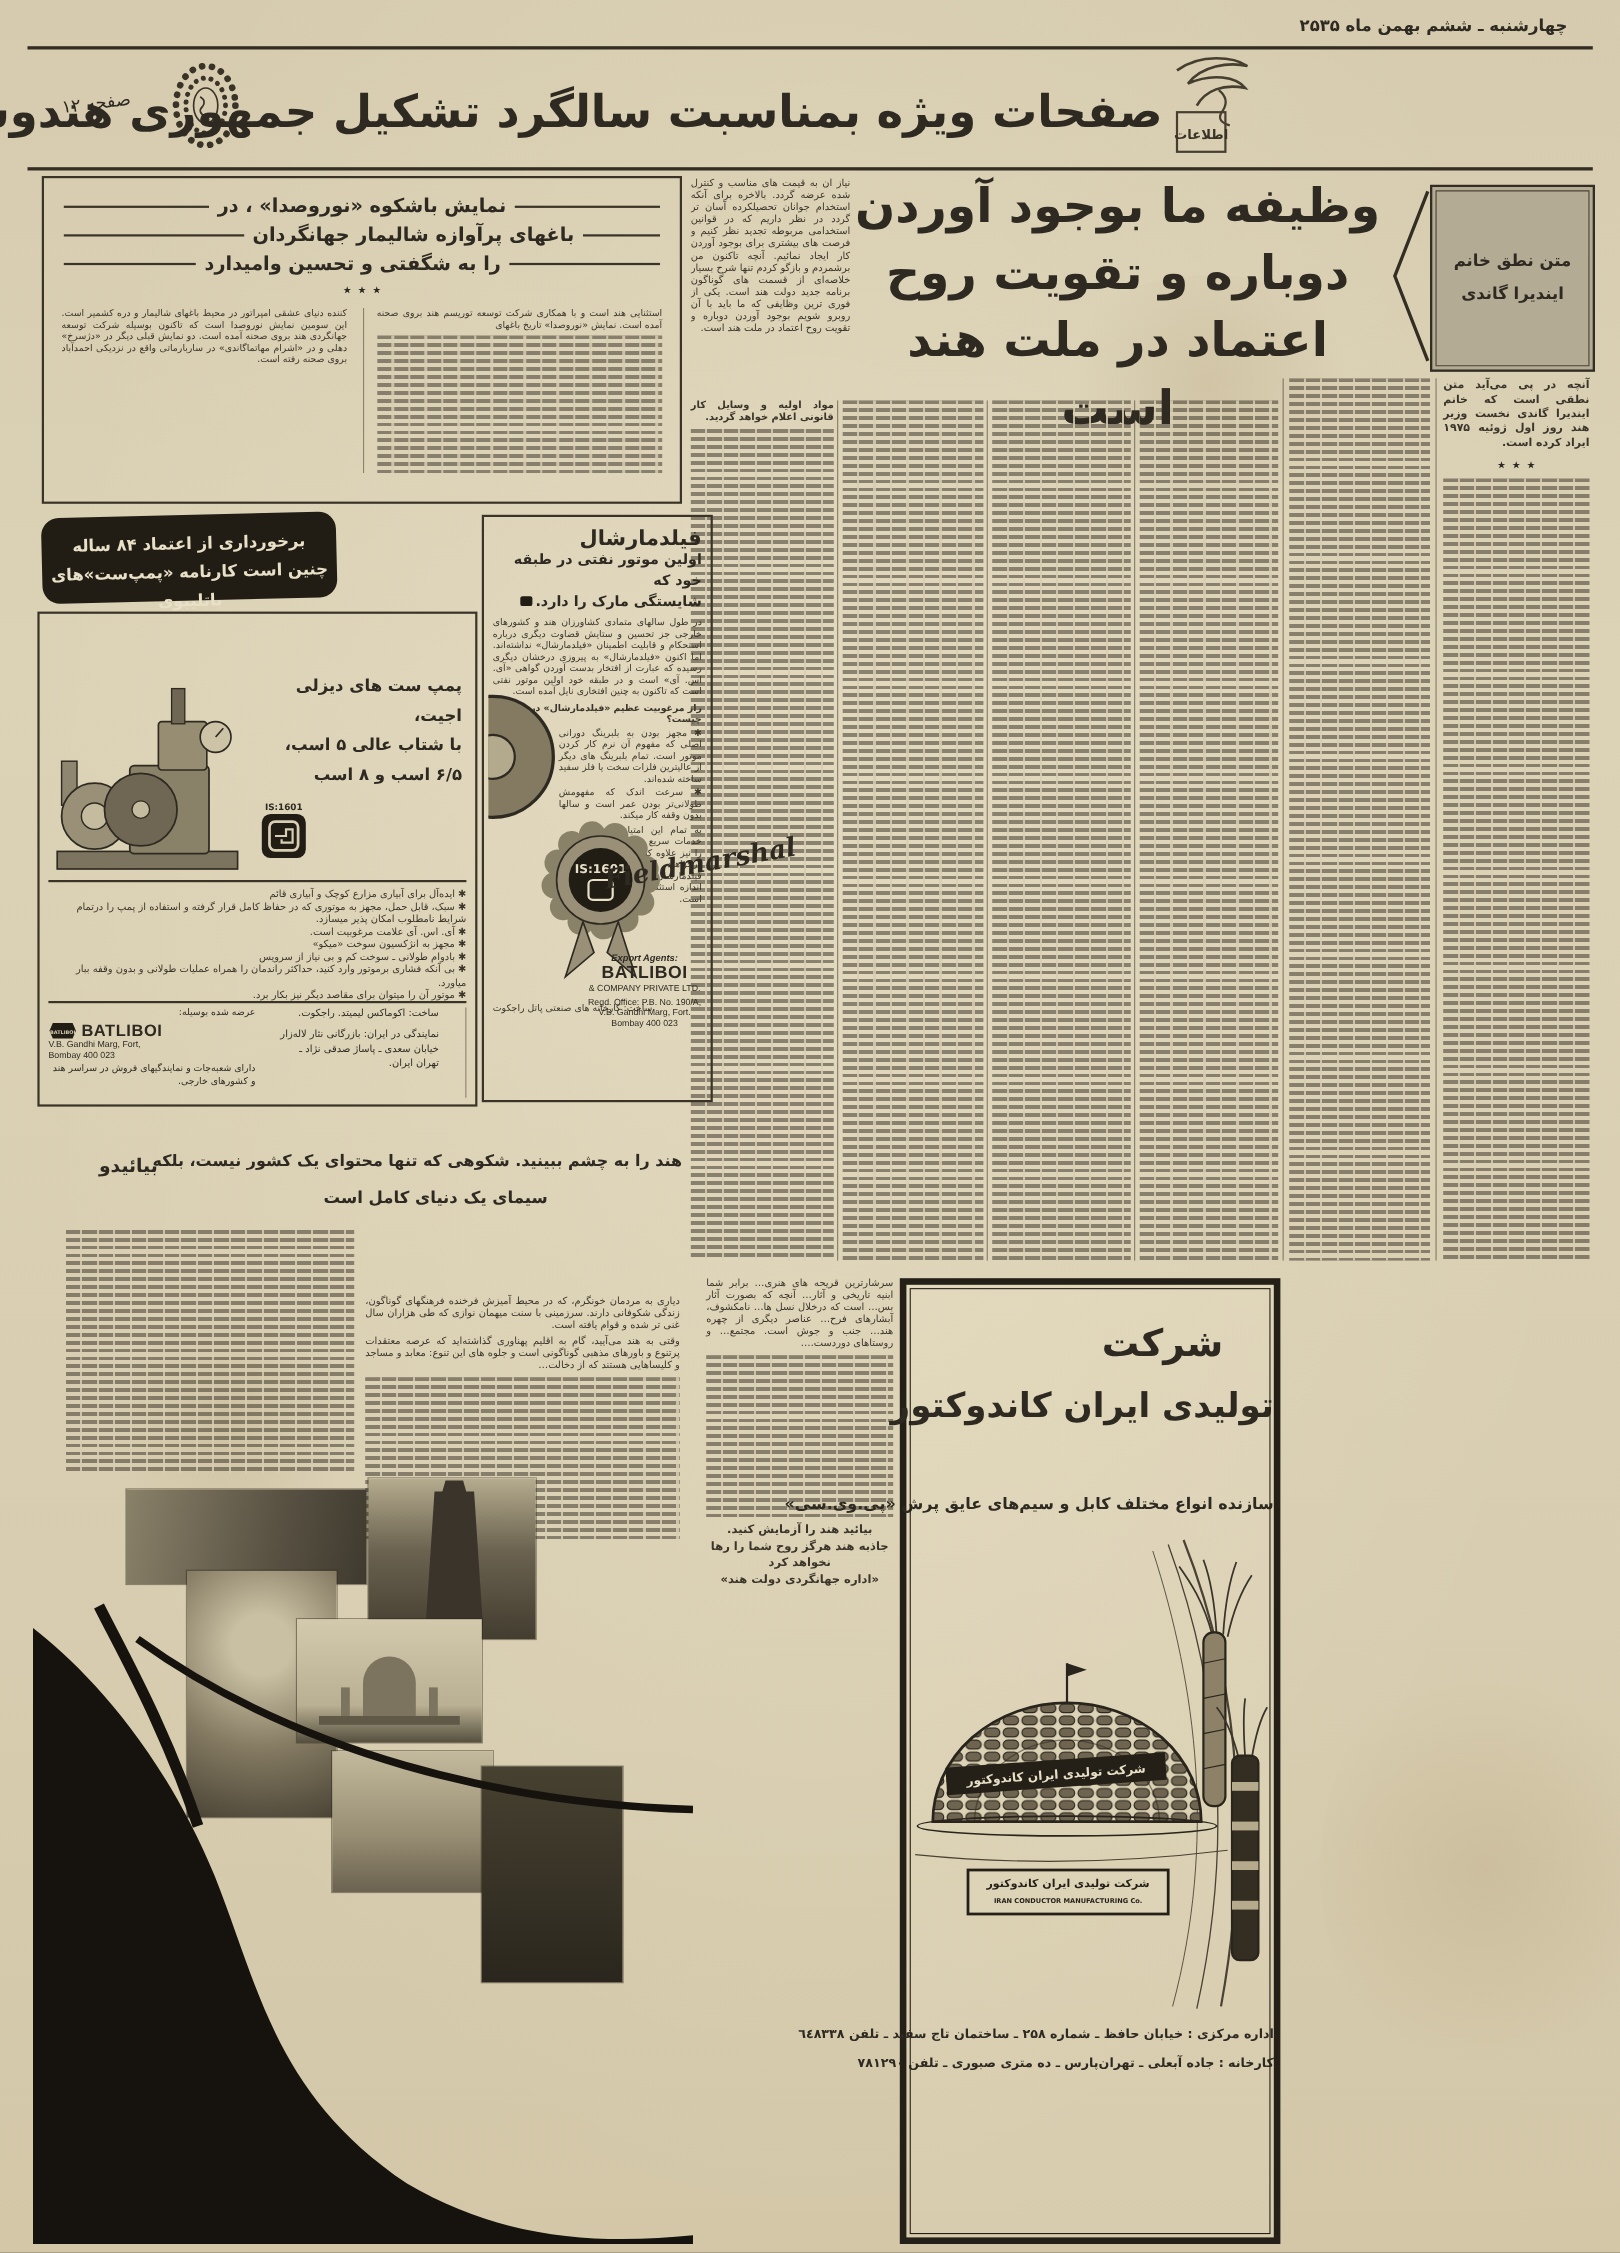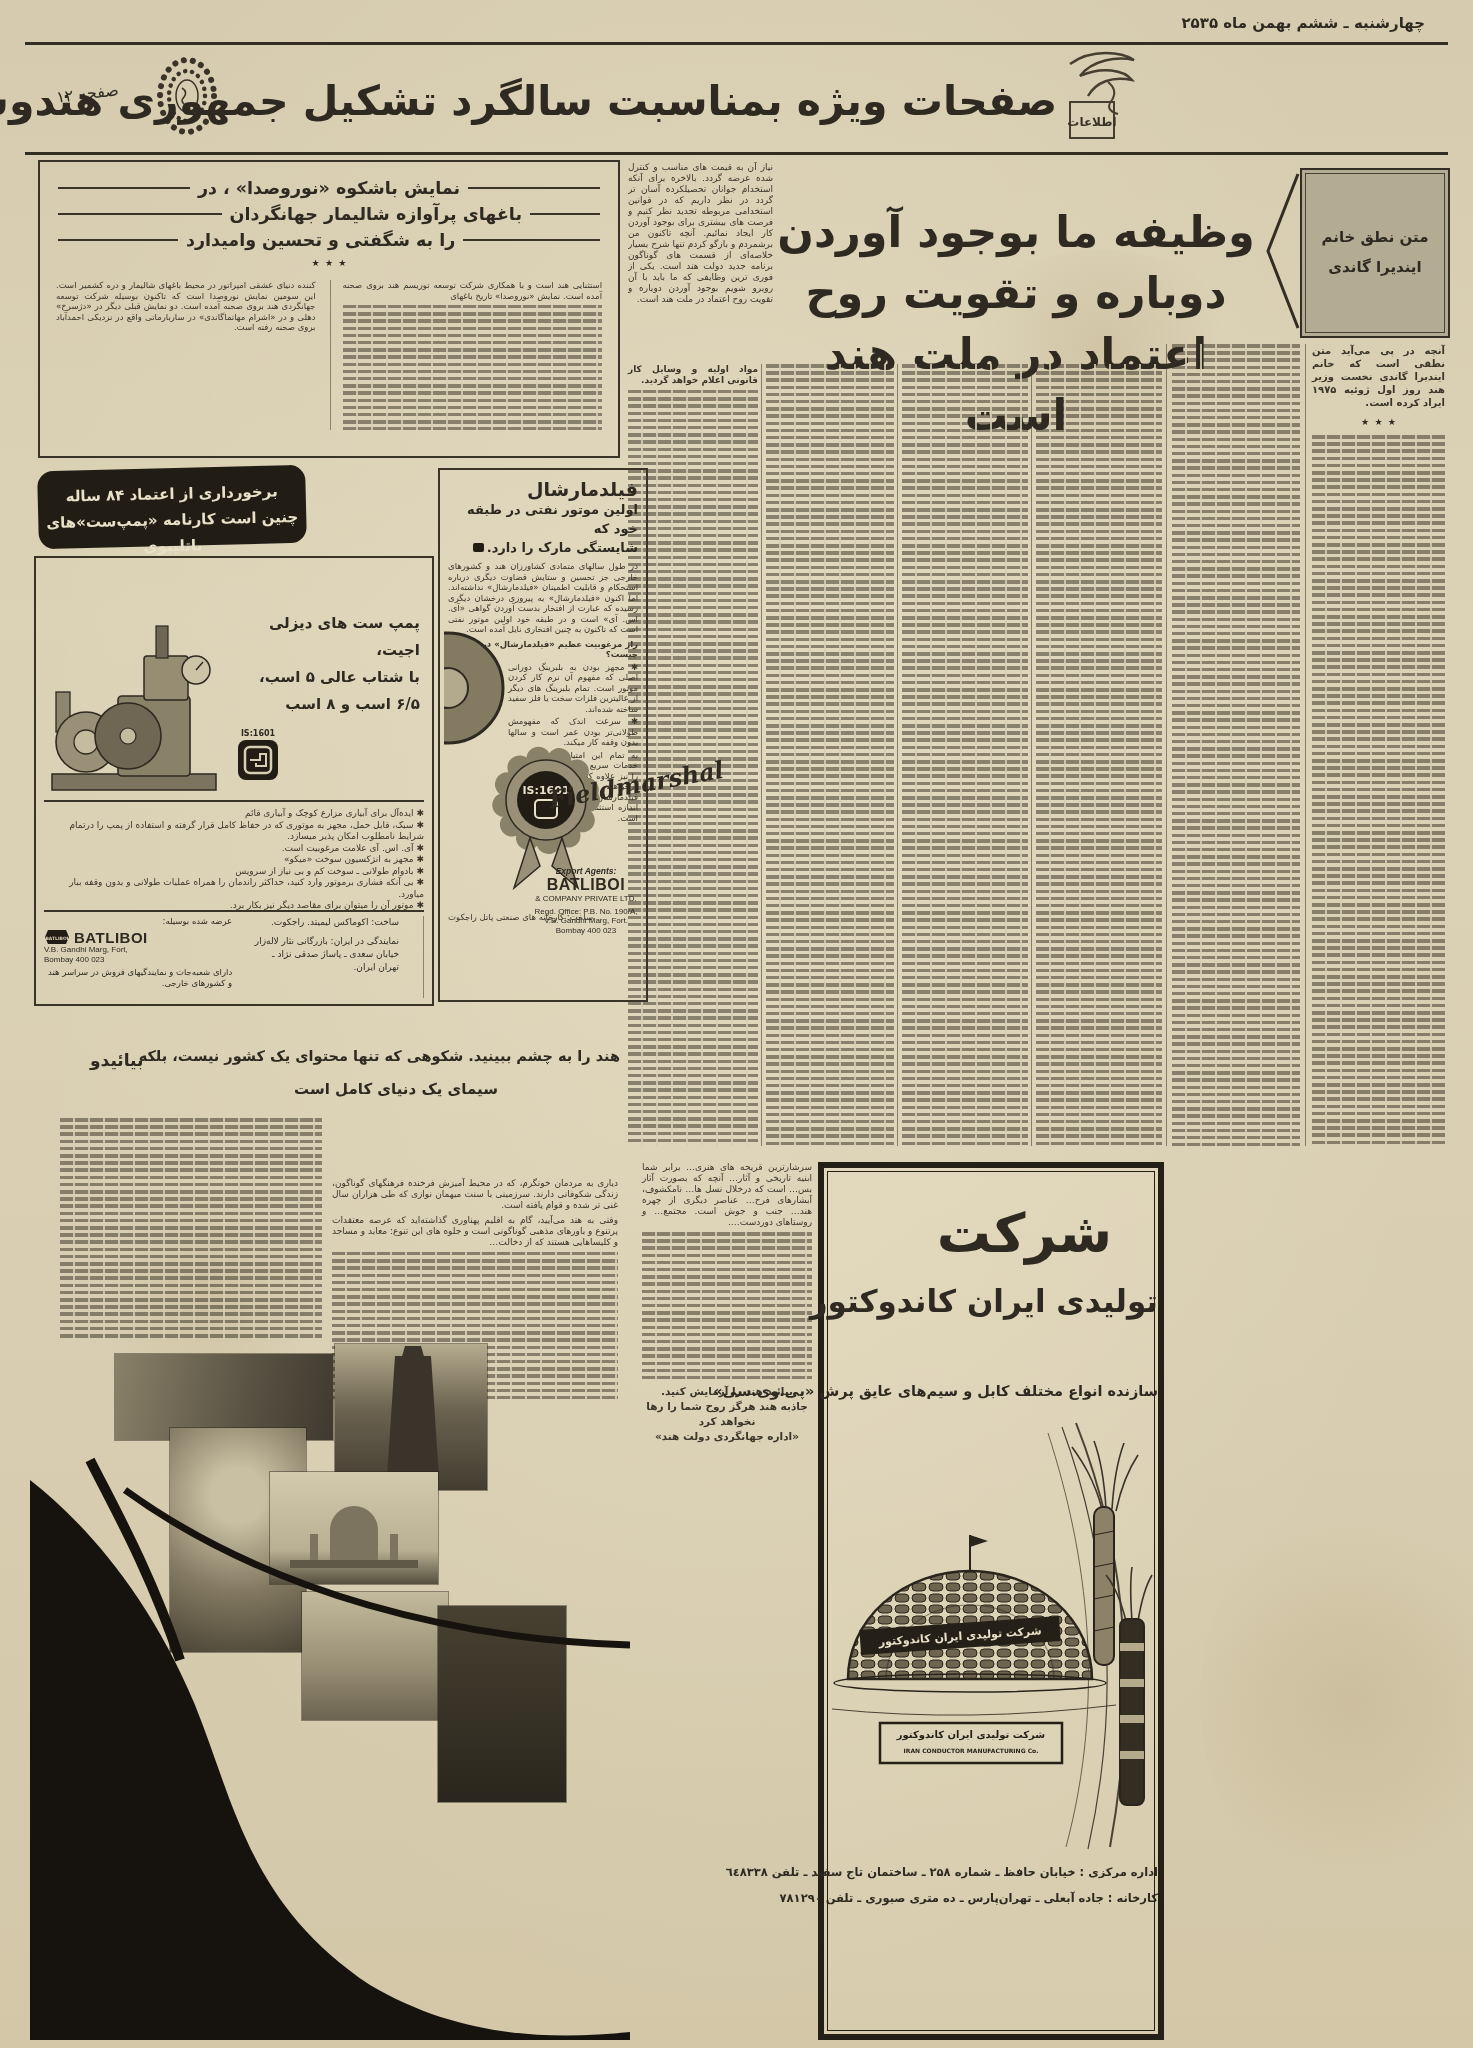--- a/index.html
+++ b/index.html
@@ -75,21 +75,21 @@
       <div>متن نطق خانم</div>
       <div>ایندیرا گاندی</div>
     </div>
   </div>
   <div class="abs" style="left:1264px;top:170px;width:36px;height:162px;">
     <svg width="36" height="162" viewBox="0 0 36 162">
       <polyline points="34,4 4,81 34,158" fill="none" stroke="#332d23" stroke-width="3"></polyline>
     </svg>
   </div>
 
-  <div class="abs rtl bold center" style="left:770px;top:158px;width:492px;font-size:43px;line-height:61px;letter-spacing:-1px;margin-top:44px;">
+  <div class="abs rtl bold center" style="left:770px;top:158px;width:492px;font-size:43px;line-height:61px;letter-spacing:-1px;">
     <div>وظیفه ما بوجود آوردن</div>
     <div>دوباره و تقویت روح</div>
     <div>اعتماد در ملت هند است</div>
   </div>
 
   <div class="abs rtl bodytxt just" style="left:628px;top:162px;width:145px;height:196px;overflow:hidden;">نیاز آن به قیمت های مناسب و کنترل شده عرضه گردد. بالاخره برای آنکه استخدام جوانان تحصیلکرده آسان تر گردد در نظر داریم که در قوانین استخدامی مربوطه تجدید نظر کنیم و فرصت های بیشتری برای بوجود آوردن کار ایجاد نمائیم. آنچه تاکنون من برشمردم و بازگو کردم تنها شرح بسیار خلاصه‌ای از قسمت های گوناگون برنامه جدید دولت هند است. یکی از فوری ترین وظایفی که ما باید با آن روبرو شویم بوجود آوردن دوباره و تقویت روح اعتماد در ملت هند است.</div>
 
   <div class="abs col rtl" style="left:628px;top:364px;width:130px;height:782px;">
     <div class="bodytxt just bold">مواد اولیه و وسایل کار قانونی اعلام خواهد گردید.</div>
     <div class="greek"></div>
@@ -309,21 +309,21 @@
     <div class="photo" style="left:408px;top:266px;width:128px;height:196px;background:linear-gradient(180deg,#474131 0%,#2b261d 100%);"></div>
     <svg class="abs" style="left:0;top:0;" width="600" height="700" viewBox="0 0 600 700">
       <path d="M0,700 L0,140 C45,175 115,245 165,365 C205,465 220,565 340,645 C430,698 520,700 600,692 L600,700 Z" fill="#16130e"></path>
       <path d="M95,150 C240,255 430,300 600,305" fill="none" stroke="#16130e" stroke-width="7"></path>
       <path d="M60,120 C80,160 120,230 150,320" fill="none" stroke="#16130e" stroke-width="10"></path>
     </svg>
   </div>
 
   <div class="abs" style="left:818px;top:1162px;width:346px;height:878px;border:6px solid #241f17;box-sizing:border-box;background:rgba(255,248,225,.12);">
     <div style="position:absolute;inset:3px;border:1.5px solid #241f17;pointer-events:none;"></div>
-    <div class="rtl bold" style="margin:34px 46px 0 0;font-size:54px;text-align:right;">شرکت</div>
+    <div class="rtl bold" style="margin:34px 46px 0 0;font-size:34px;text-align:right;">شرکت</div>
     <div class="rtl bold center" style="margin-top:18px;font-size:31px;white-space:nowrap;">تولیدی ایران کاندوکتور</div>
     <div class="rtl bold center" style="margin-top:64px;font-size:14.5px;white-space:nowrap;">سازنده انواع مختلف کابل و سیم‌های عایق پرش «پی.وی.سی»</div>
 
     <div style="margin:18px auto 0 auto;width:330px;height:436px;position:relative;">
       <svg width="330" height="436" viewBox="0 0 330 436">
         <defs>
           <pattern id="drums" width="17" height="11" patternUnits="userSpaceOnUse">
             <rect x="1" y="1" width="14" height="8" rx="4" fill="#6e6450" stroke="#29241c" stroke-width="1"></rect>
           </pattern>
         </defs>

